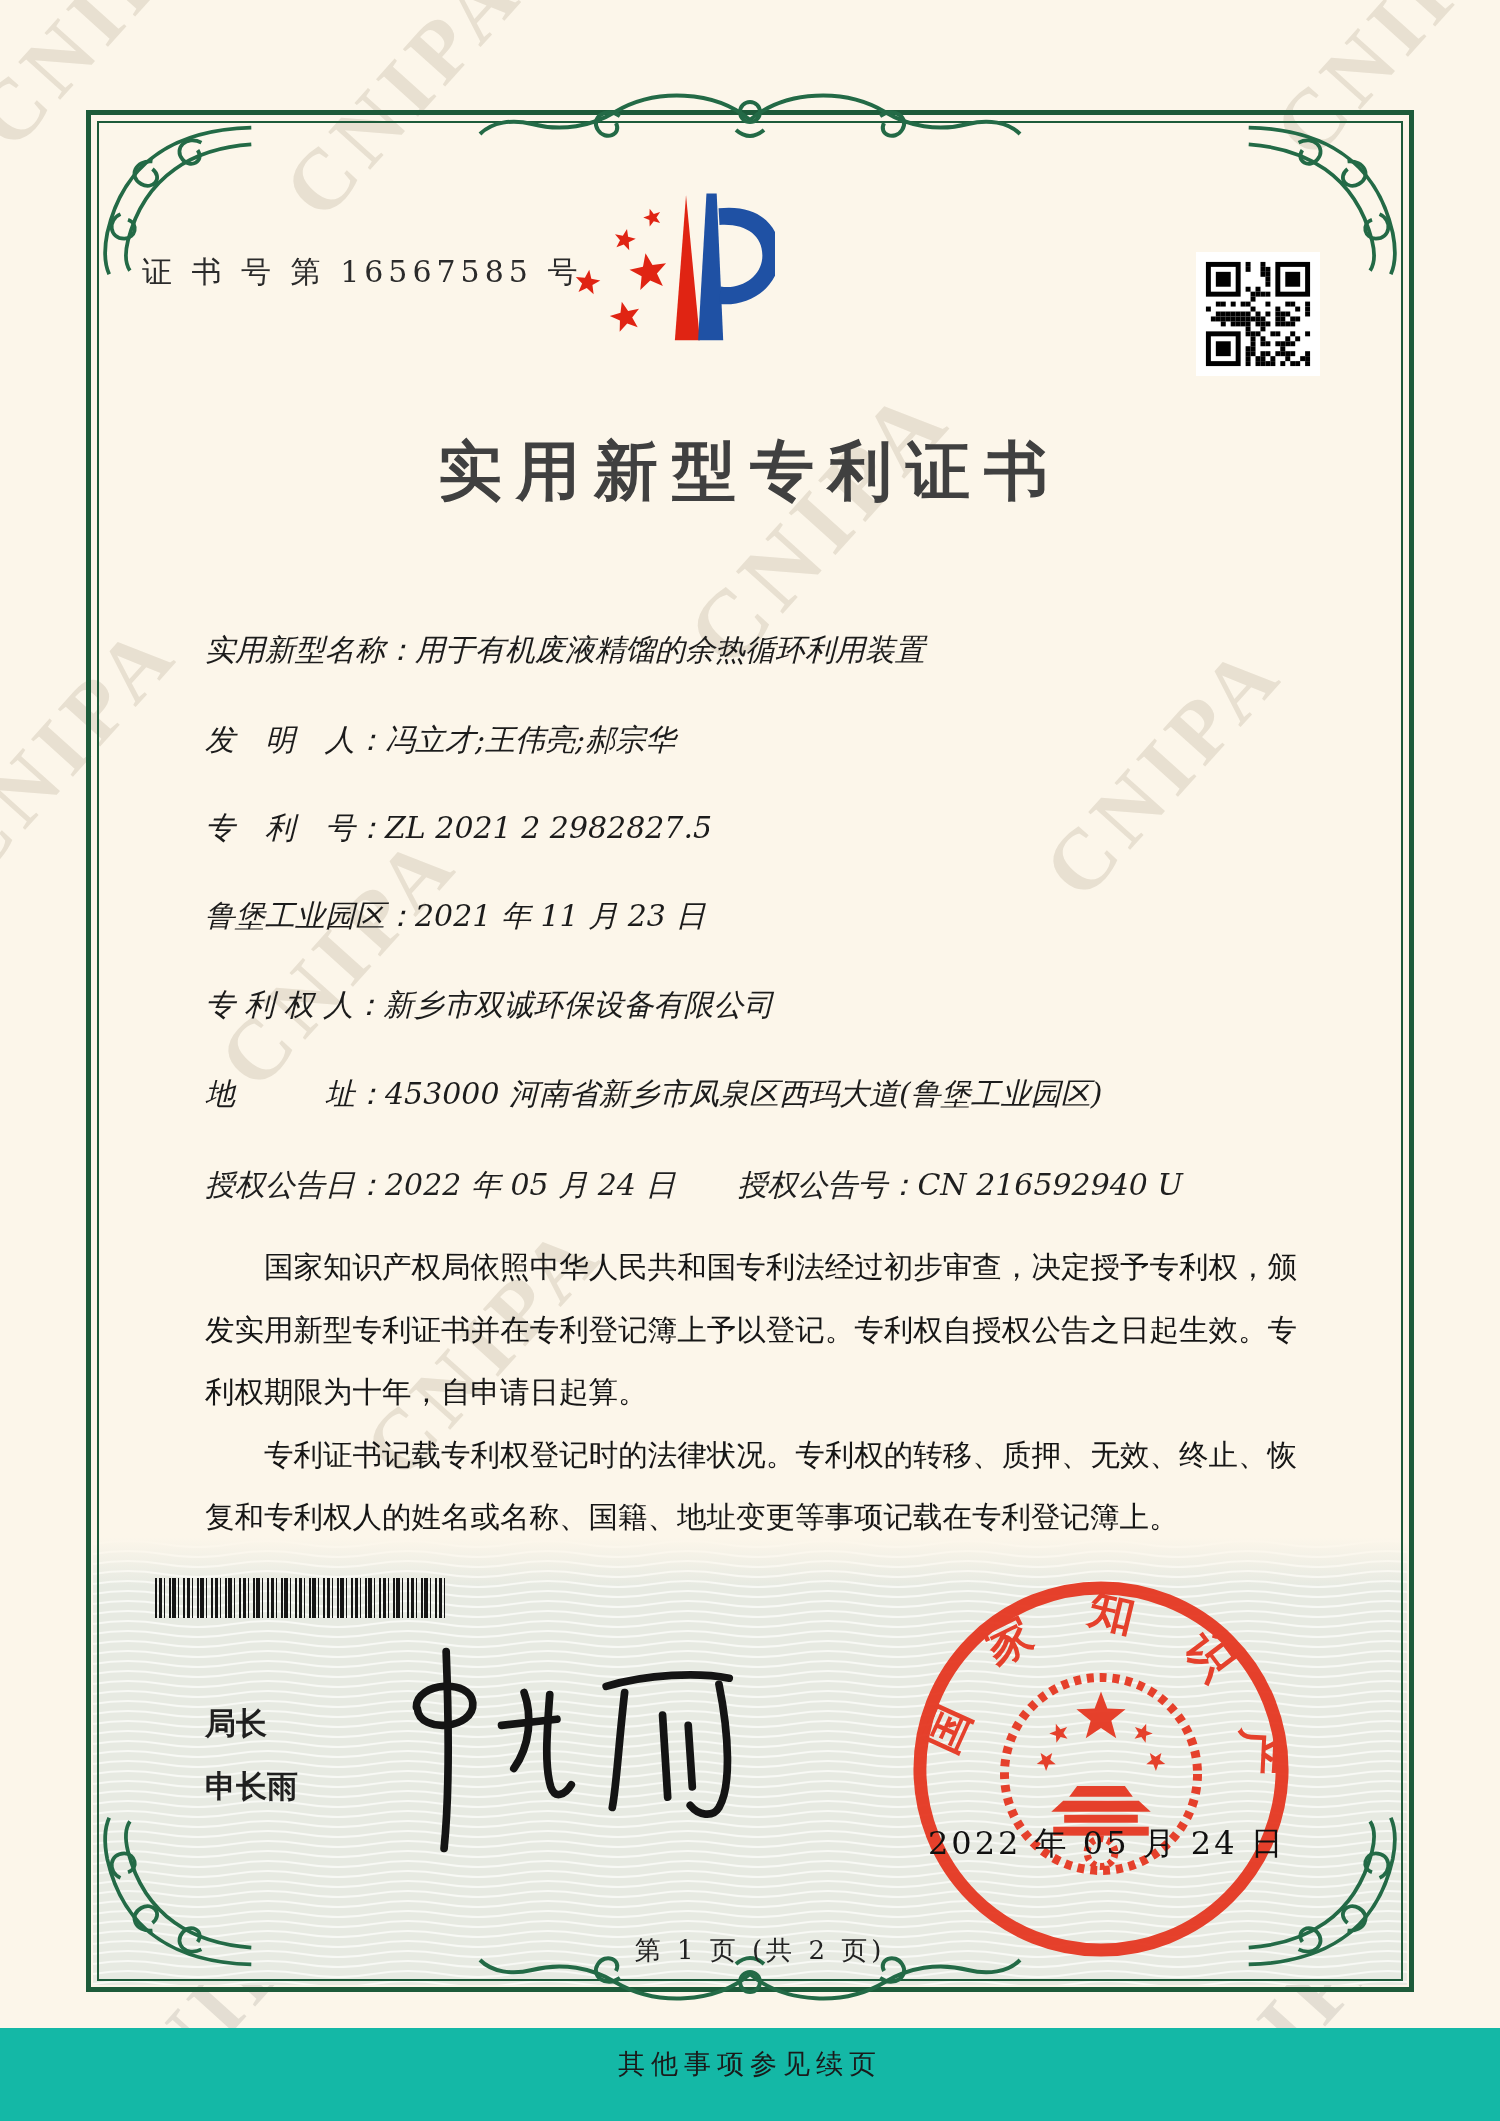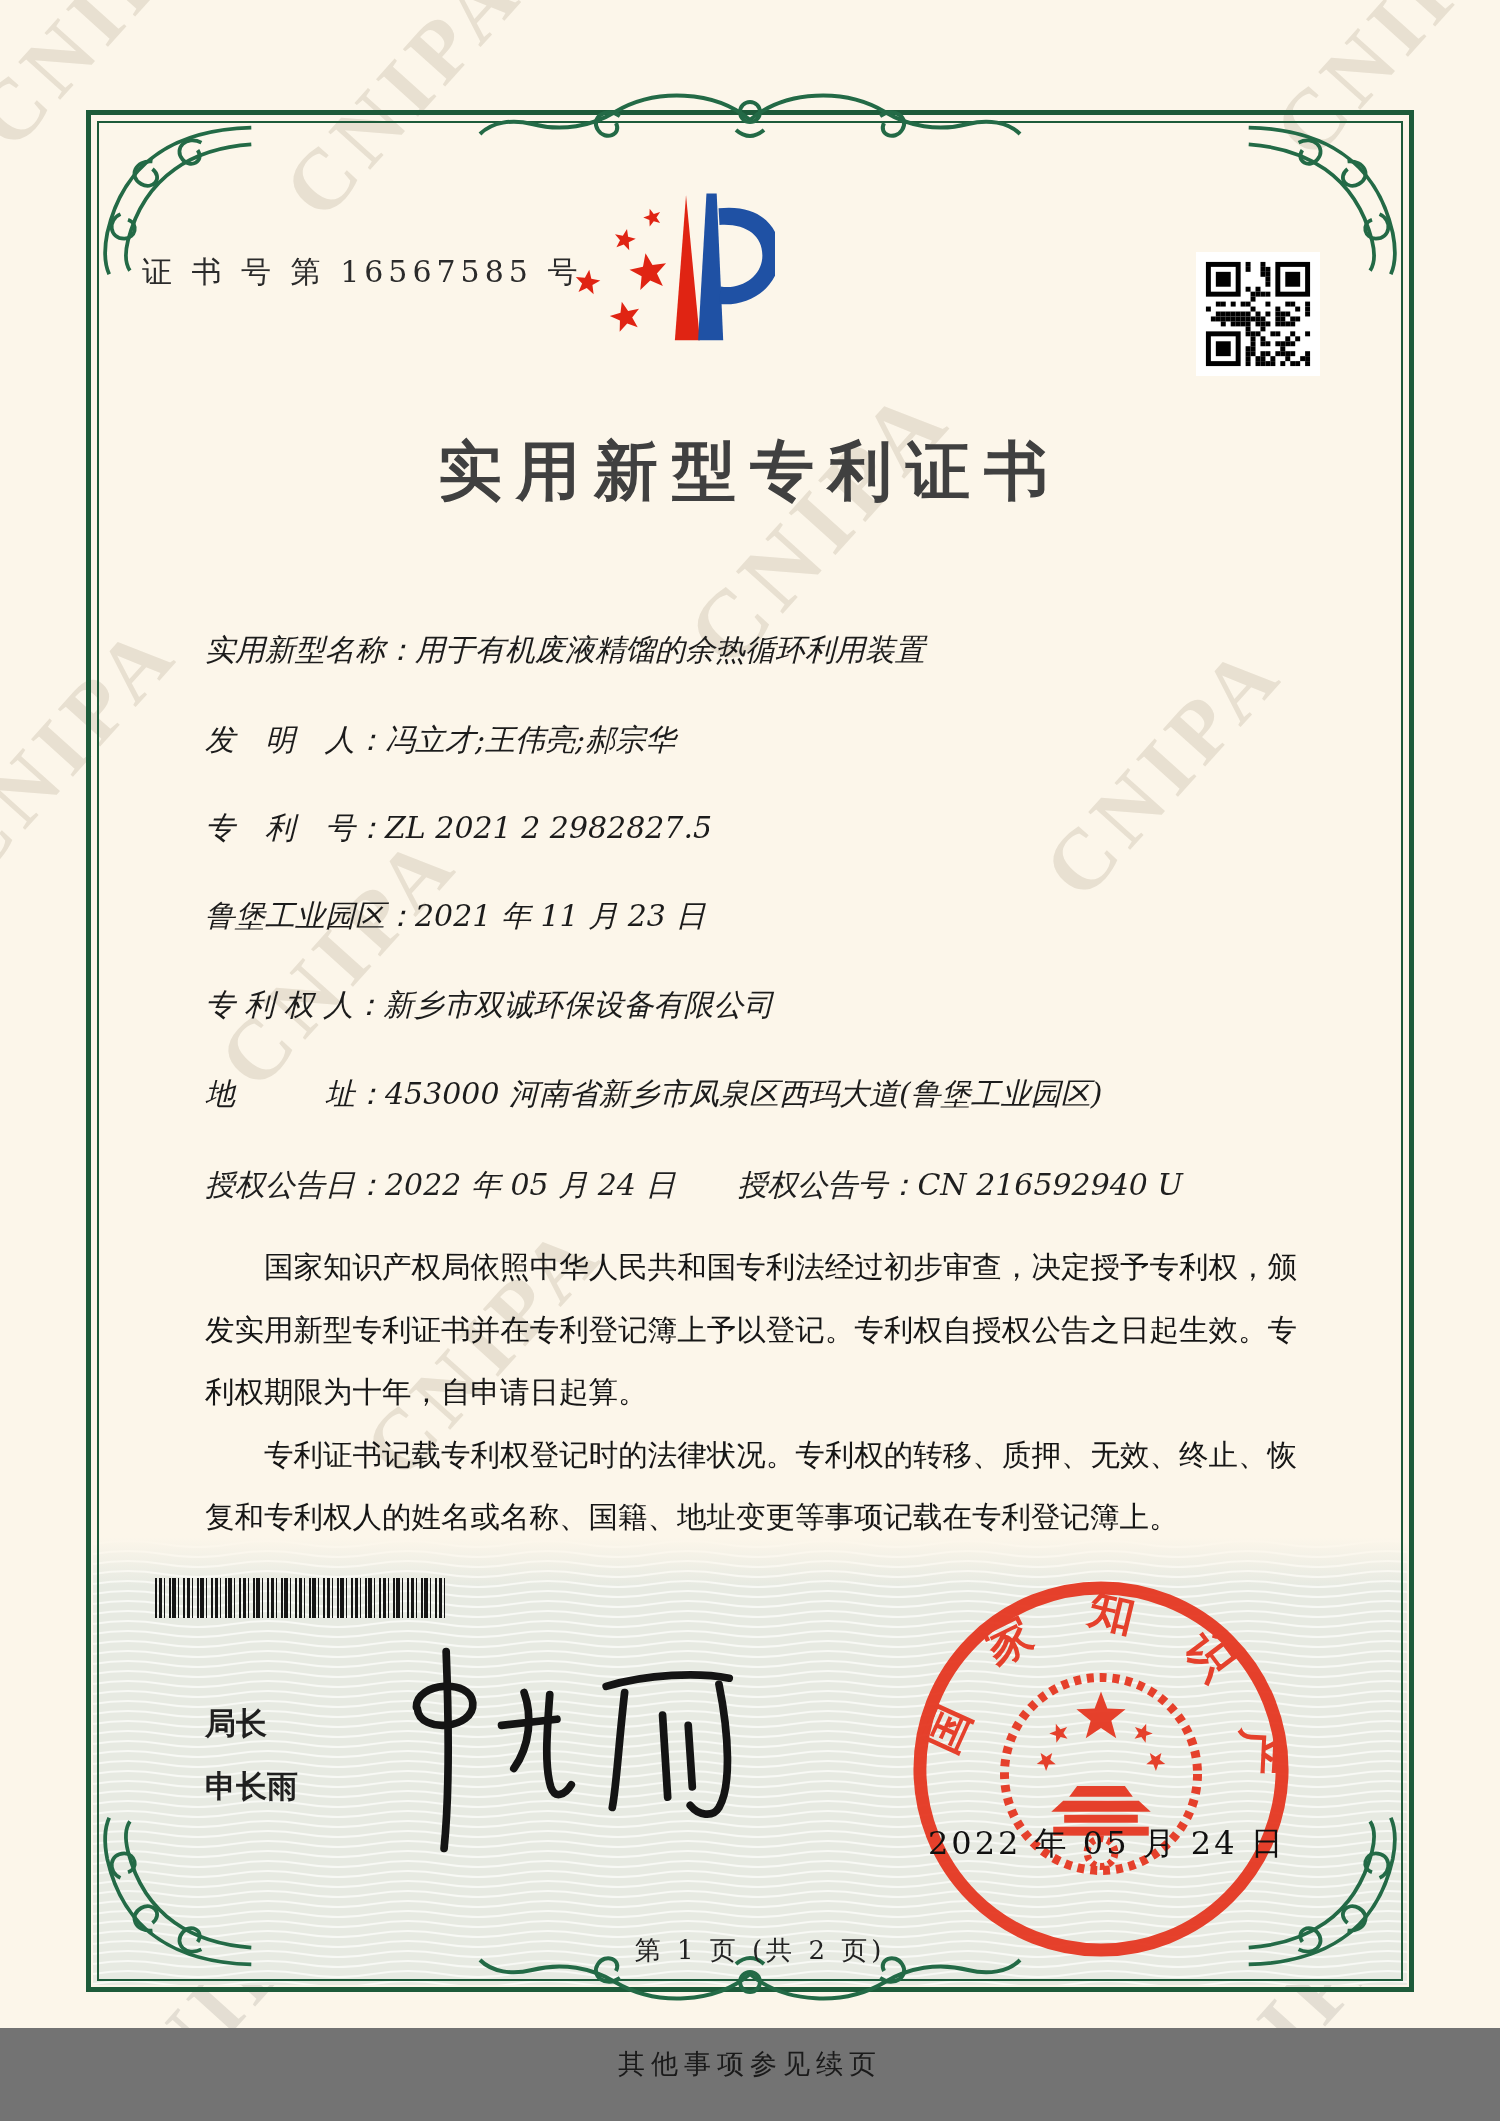--- a/index.html
+++ b/index.html
@@ -59,21 +59,21 @@
   }
   .director-title{position:absolute;left:205px;top:1703px;font-size:31px;font-weight:bold;
     font-family:"Liberation Sans","DejaVu Sans",sans-serif;}
   .director-name{position:absolute;left:205px;top:1766px;font-size:31px;font-weight:bold;
     font-family:"Liberation Sans","DejaVu Sans",sans-serif;}
   .signature{position:absolute;left:360px;top:1642px;width:400px;height:218px;}
   .seal{position:absolute;left:902px;top:1570px;width:398px;height:398px;}
   .seal-date{position:absolute;left:928px;top:1822px;font-size:32px;letter-spacing:3px;color:#101010;}
   .page-indicator{position:absolute;left:0;right:0;top:1933px;text-align:center;font-size:26px;letter-spacing:4px;color:#222;padding-left:20px;}
   
-  .footer-strip{position:absolute;left:0;right:0;top:2028px;height:93px;background:#737373;}
+  .footer-strip{position:absolute;left:0;right:0;top:2028px;height:93px;background:#14b8a6;}
   .footer-note{position:absolute;left:0;right:0;top:18px;text-align:center;font-size:27px;letter-spacing:6px;color:#1a1a1a;}
 </style>
 </head>
 <body>
 
 <div class="page">
 
   <div class="wm" style="left:-60px;top:-30px;">CNIPA</div>
   <div class="wm" style="left:250px;top:40px;">CNIPA</div>
   <div class="wm" style="left:1240px;top:-20px;">CNIPA</div>

